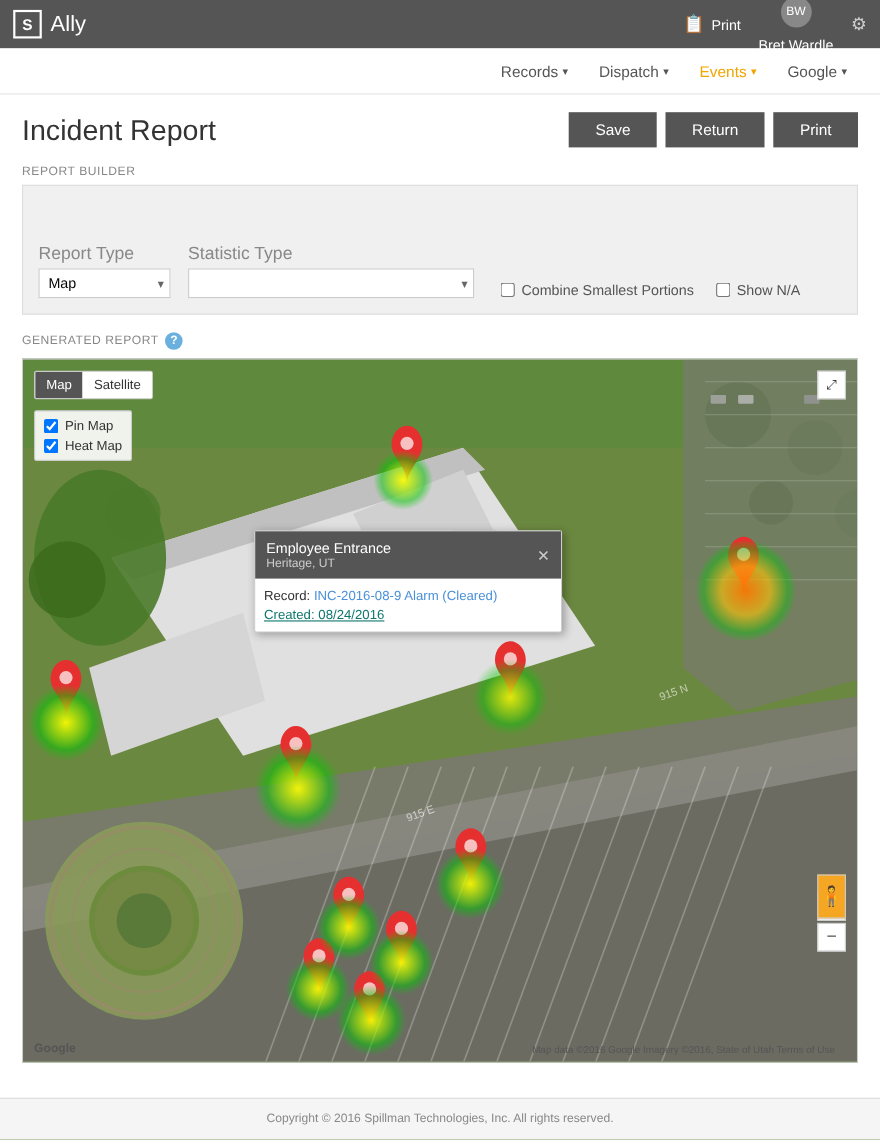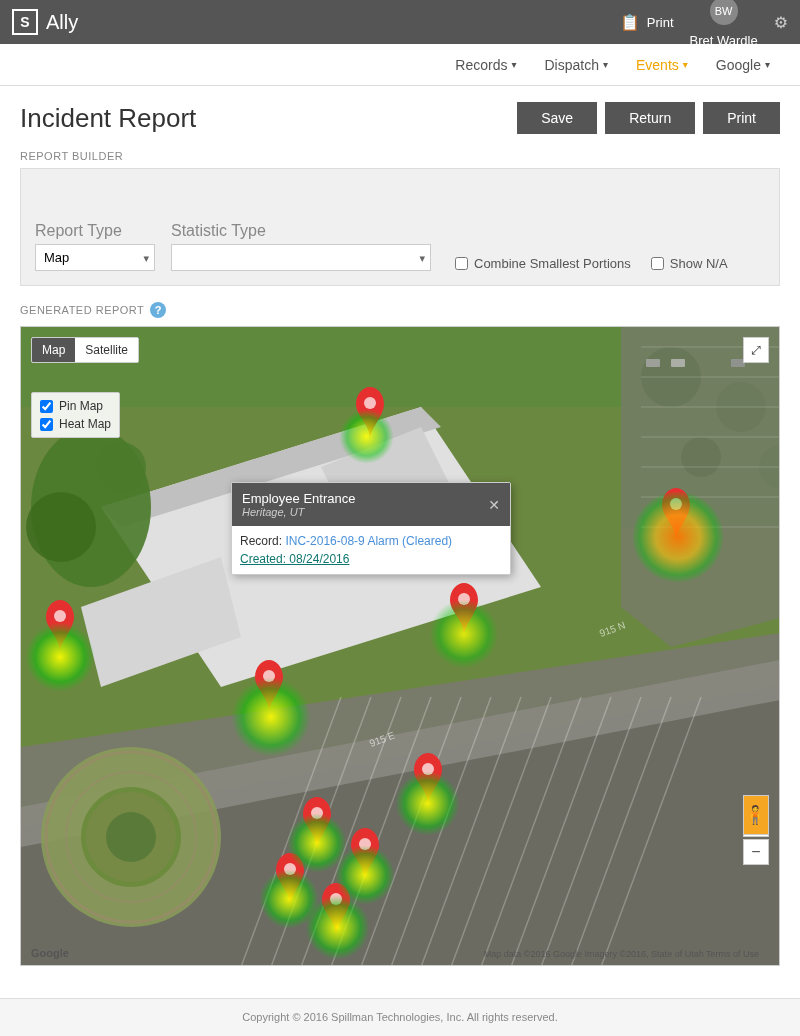--- a/index.html
+++ b/index.html
@@ -188,21 +188,21 @@
       font-size: 12px;
       cursor: pointer;
       border: none;
       background: #fff;
       color: #333;
     }
     .map-type-btn.active { background: #555; color: #fff; }
 
     .map-layer-control {
       position: absolute;
-      top: 65px; left: 10px;
+      top: 46px; left: 10px;
       background: rgba(255,255,255,0.9);
       border: 1px solid #ccc;
       border-radius: 2px;
       padding: 6px 8px;
       z-index: 10;
       display: flex;
       flex-direction: column;
       gap: 4px;
     }
     .layer-item {
@@ -549,21 +549,21 @@
         <div class="zoom-btn">+</div>
         <div class="zoom-btn">−</div>
       </div>
 
       <div class="street-view-btn" style="bottom:130px;">🧍</div>
 
       <div class="map-popup">
         <div class="popup-header">
           <div>
             <div>Employee Entrance</div>
-            <div style="font-size:11px;color:#ccc;font-style:italic;">Heritage, UT</div>
+            <div style="font-size:11px;color:#ccc;">Heritage, UT</div>
           </div>
           <span class="popup-close">✕</span>
         </div>
         <div class="popup-body">
           <div>
             <span>Record:</span>
             <a class="link" href="#">INC-2016-08-9 Alarm (Cleared)</a>
           </div>
           <div class="popup-date">Created: 08/24/2016</div>
         </div>

